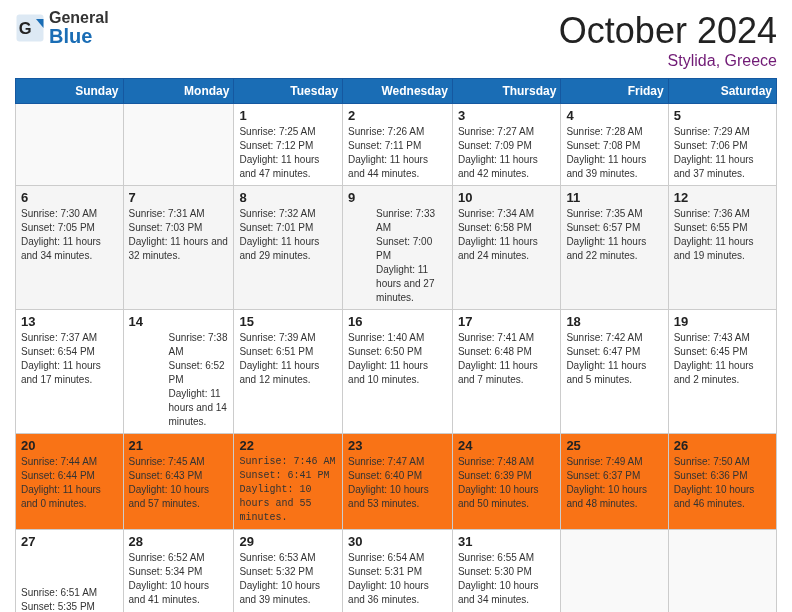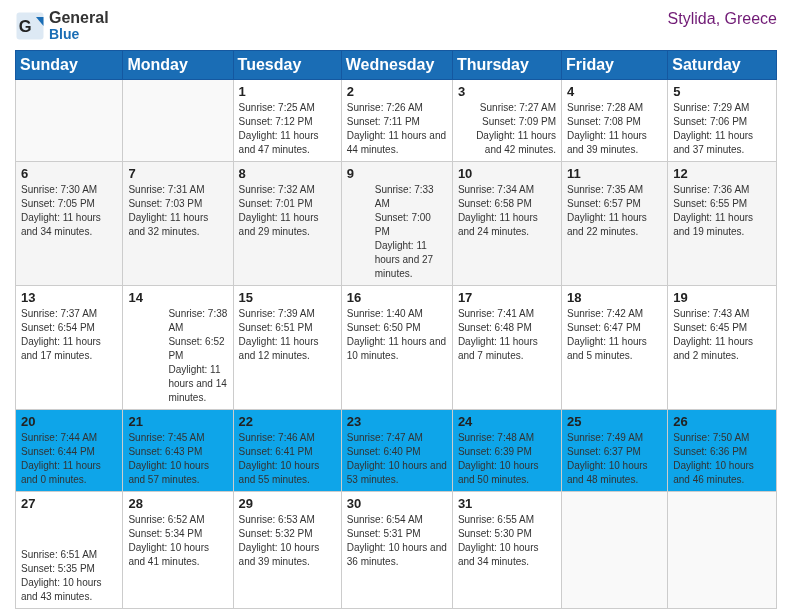--- a/index.html
+++ b/index.html
@@ -45,22 +45,22 @@
     }
     .calendar {
       width: 100%;
       border-collapse: collapse;
       font-size: 10px;
     }
     .calendar th {
       background: #1a6db5;
       color: white;
       padding: 5px 4px;
-      text-align: left;
-      font-size: 16px;
+      text-align: right;
+      font-size: 12px;
       font-weight: bold;
       border: 1px solid #1558a0;
     }
     .calendar td {
       border: 1px solid #ccc;
       padding: 4px 5px;
       vertical-align: top;
       width: 113px;
       min-height: 70px;
     }
@@ -87,25 +87,26 @@
   <div class="header">
     <div class="logo">
       <svg class="logo-icon" viewBox="0 0 40 40">
         <rect x="2" y="2" width="36" height="36" rx="4" fill="#1a6db5" opacity="0.15"></rect>
         <text x="5" y="28" font-size="22" font-weight="bold" fill="#222" font-family="Arial">G</text>
         <polygon points="28,8 38,8 38,20" fill="#1a6db5"></polygon>
       </svg>
       <div>
         <div style="line-height:1">
           <span style="font-size:16px;font-weight:bold;color:#333;">General</span><br>
-          <span style="font-size:14px;font-weight:bold;color:#1a6db5;">Blue</span>
+          <span style="font-size:20px;font-weight:bold;color:#1a6db5;">Blue</span>
         </div>
       </div>
     </div>
     <div class="title-section">
+      <div class="month-title">October 2024</div>
       <div class="location">Stylida, Greece</div>
     </div>
   </div>
 
   <table class="calendar">
     <thead>
       <tr>
       <th>Sunday</th>
           <th>Monday</th>
           <th>Tuesday</th>
@@ -126,21 +127,21 @@
 Daylight: 11 hours and 47 minutes.</div>
           </td>
           <td>
             <span class="day-num">2</span>
             <div class="day-info" style="white-space: pre-line;">Sunrise: 7:26 AM
 Sunset: 7:11 PM
 Daylight: 11 hours and 44 minutes.</div>
           </td>
           <td>
             <span class="day-num">3</span>
-            <div class="day-info" style="white-space: pre-line; text-align: right;">Sunrise: 7:27 AM
+            <div class="day-info" style="white-space: pre-line;">Sunrise: 7:27 AM
 Sunset: 7:09 PM
 Daylight: 11 hours and 42 minutes.</div>
           </td>
           <td>
             <span class="day-num">4</span>
             <div class="day-info" style="white-space: pre-line;">Sunrise: 7:28 AM
 Sunset: 7:08 PM
 Daylight: 11 hours and 39 minutes.</div>
           </td>
           <td>
@@ -231,36 +232,36 @@
 Sunset: 6:47 PM
 Daylight: 11 hours and 5 minutes.</div>
           </td>
           <td>
             <span class="day-num">19</span>
             <div class="day-info" style="white-space: pre-line;">Sunrise: 7:43 AM
 Sunset: 6:45 PM
 Daylight: 11 hours and 2 minutes.</div>
           </td>
         </tr>
-        <tr style="background: #0ea5e9;">
+        <tr style="background: #f97316;">
           <td>
             <span class="day-num">20</span>
             <div class="day-info" style="white-space: pre-line;">Sunrise: 7:44 AM
 Sunset: 6:44 PM
 Daylight: 11 hours and 0 minutes.</div>
           </td>
           <td>
             <span class="day-num">21</span>
             <div class="day-info" style="white-space: pre-line;">Sunrise: 7:45 AM
 Sunset: 6:43 PM
 Daylight: 10 hours and 57 minutes.</div>
           </td>
           <td>
             <span class="day-num">22</span>
-            <div class="day-info" style="white-space: pre-line;">Sunrise: 7:46 AM
+            <div class="day-info" style="white-space: pre-line; font-family: Liberation Mono, monospace;">Sunrise: 7:46 AM
 Sunset: 6:41 PM
 Daylight: 10 hours and 55 minutes.</div>
           </td>
           <td>
             <span class="day-num">23</span>
             <div class="day-info" style="white-space: pre-line;">Sunrise: 7:47 AM
 Sunset: 6:40 PM
 Daylight: 10 hours and 53 minutes.</div>
           </td>
           <td>

